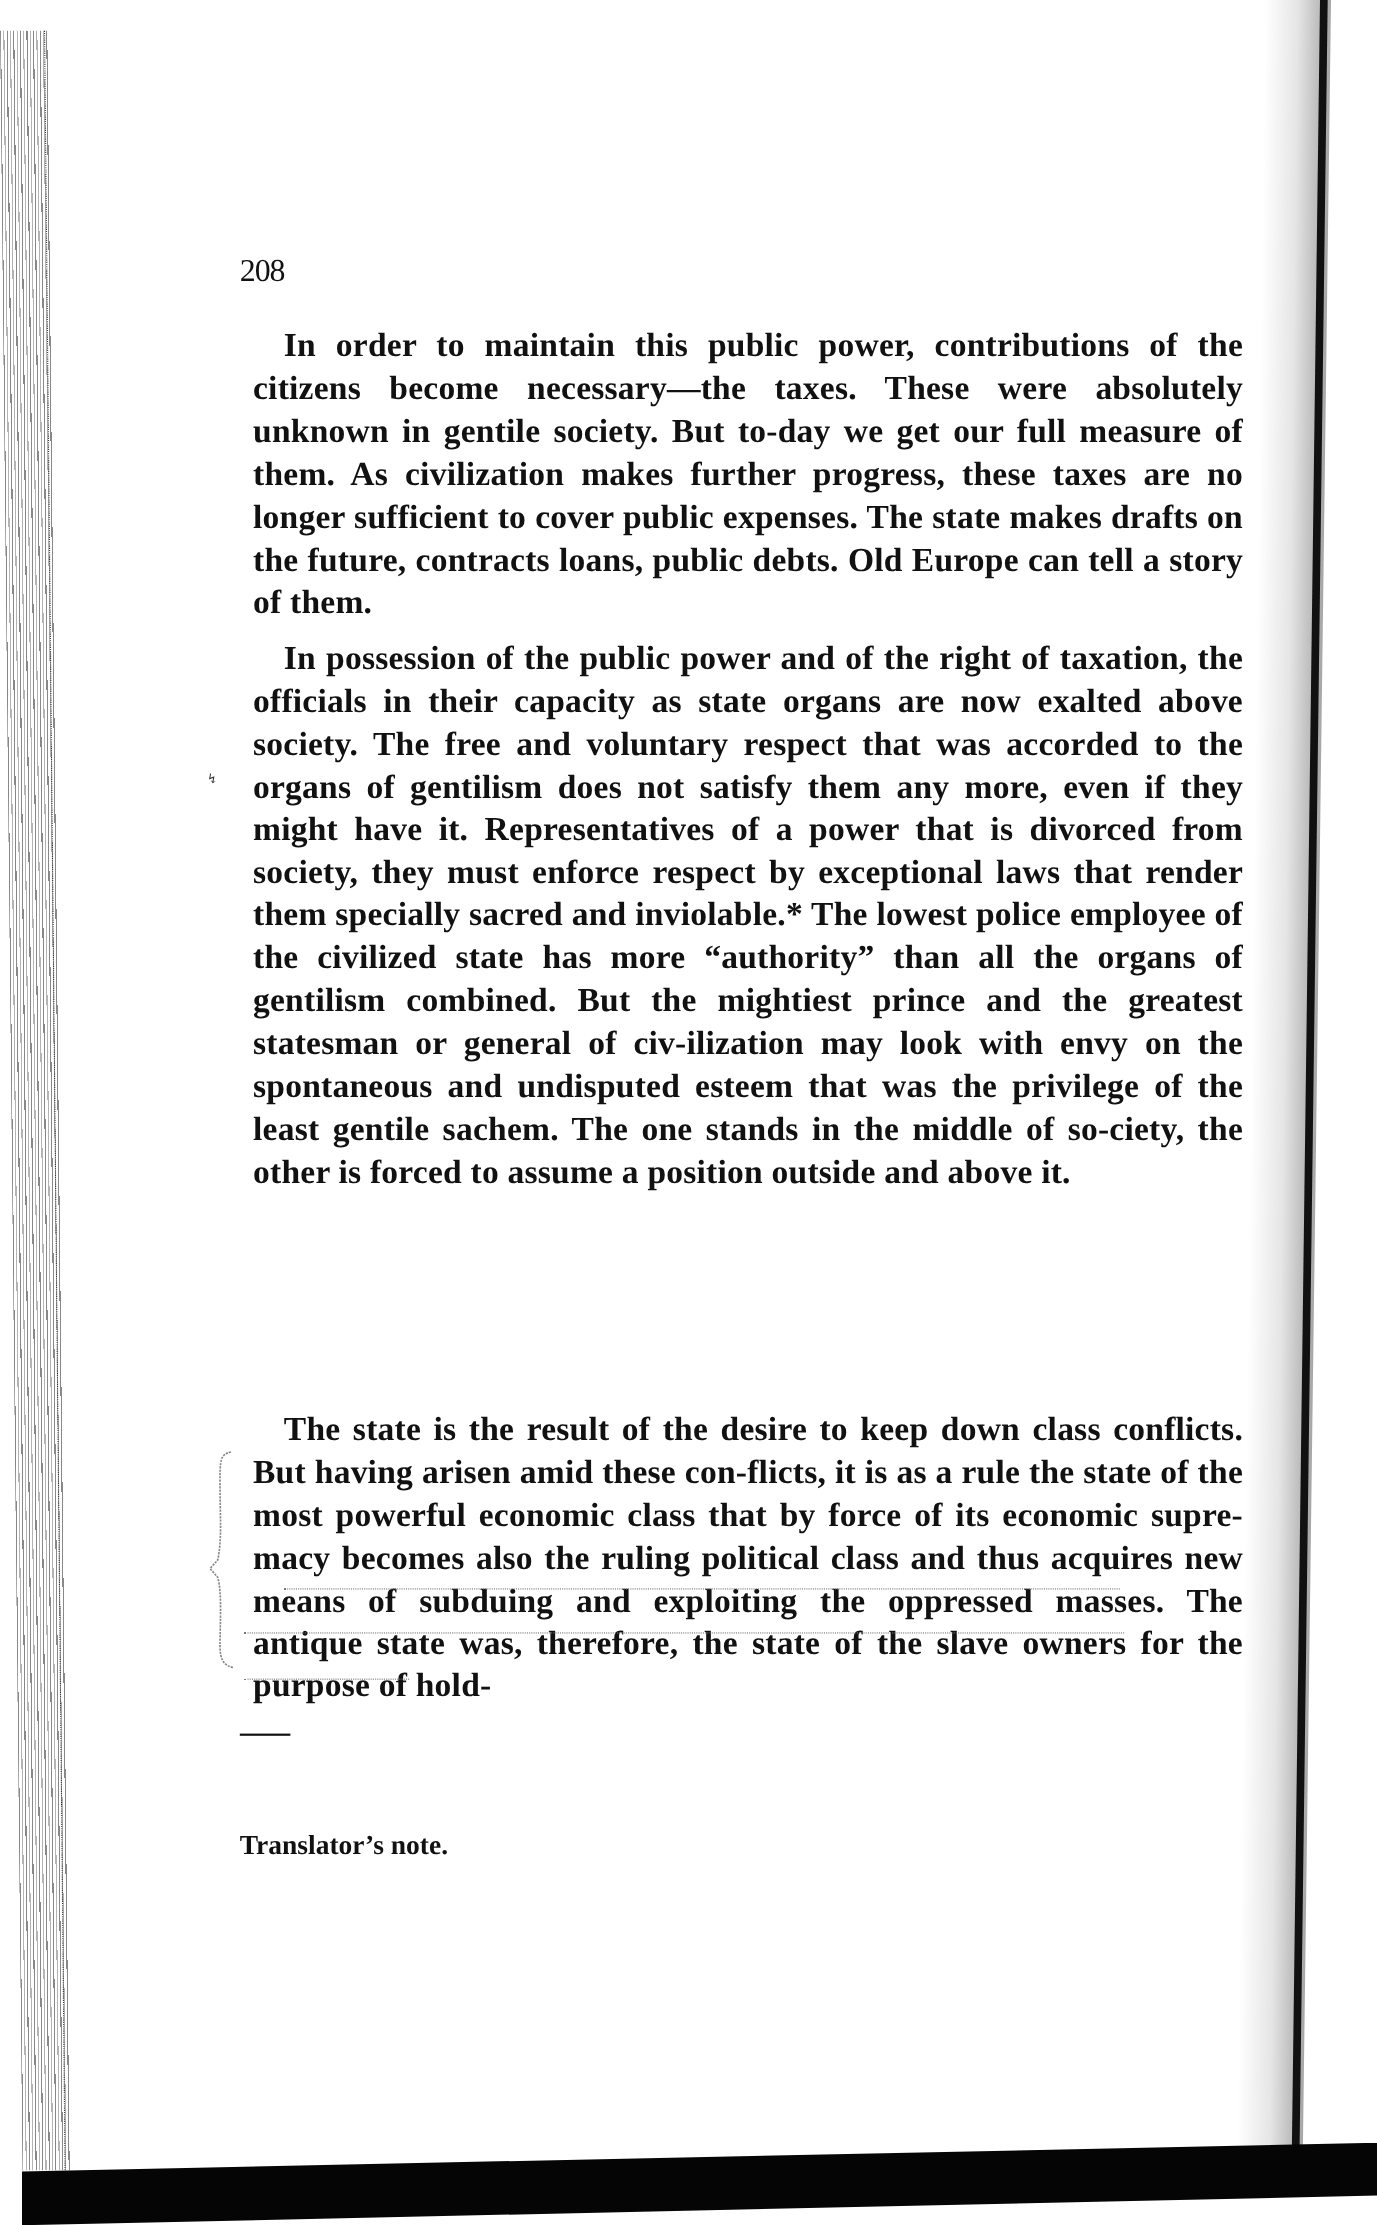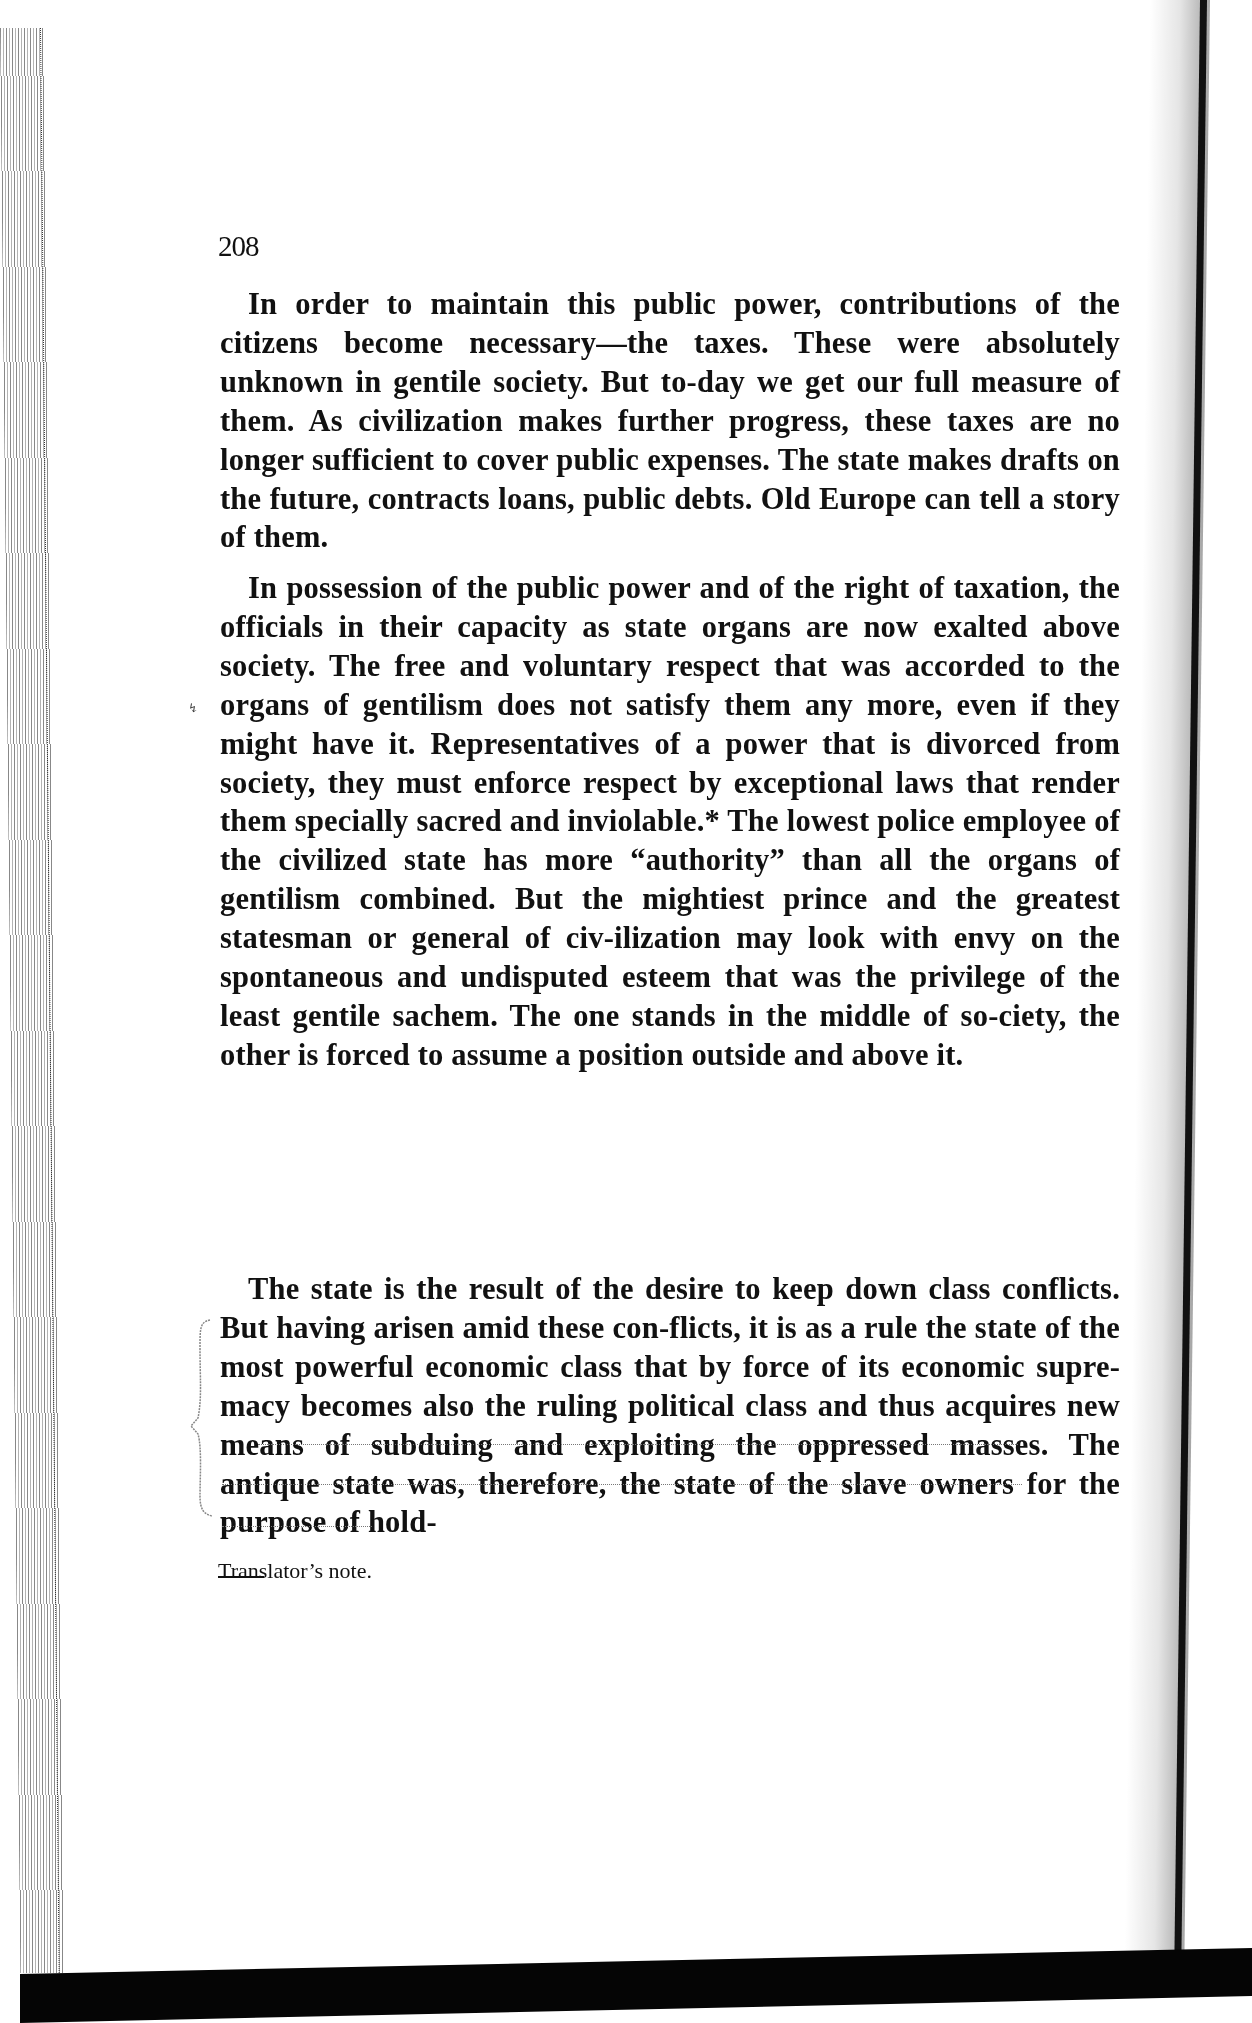--- a/index.html
+++ b/index.html
@@ -11,27 +11,27 @@
   .left-edge-line { position:absolute; left:40px; top:28px; width:1px; height:1945px; border-left:1px dotted #333; transform: skewX(0.55deg); transform-origin: top left; }
   .right-shade { position:absolute; left:1150px; top:0; width:60px; height:1950px;
     background: linear-gradient(90deg, rgba(0,0,0,0) 0%, rgba(0,0,0,0.10) 50%, rgba(0,0,0,0.35) 100%);
     transform: skewX(-0.75deg); transform-origin: top left; }
   .right-edge { position:absolute; left:1200px; top:0; width:7px; height:1950px; background:#111; transform: skewX(-0.75deg); transform-origin: top left; }
   .bottom-band { position:absolute; left:20px; top:1948px; width:1232px; height:80px; background:#050505;
     clip-path: polygon(0 26px, 100% 0, 100% 48px, 0 75px); }
   .running-head { position:absolute; top:214px; left:0; width:1252px; height:34px; }
   .page-number { position:absolute; left:218px; top:16px; font-size:29px; letter-spacing:-1px; }
   .head-title { position:absolute; left:402px; top:2px; font-size:27px; letter-spacing:2.2px; }
-  .para { position:absolute; left:218px; width:900px; font-size:30.5px; line-height:38.9px; text-align:justify; text-align-last:left; font-weight:bold; letter-spacing:0.2px; margin:2px; }
+  .para { position:absolute; left:218px; width:900px; font-size:30.5px; line-height:38.9px; text-align:justify; text-align-last:left; font-weight:bold; letter-spacing:0.2px; margin:12px; }
   .para .indent { display:inline-block; width:28px; }
   #p1 { top:283px; }
   #p2 { top:567px; }
   #p3 { top:1268px; }
   .rule { position:absolute; left:218px; top:1576px; width:46px; height:2px; background:#111; }
-  .fn-label { position:absolute; left:218px; top:1561px; font-size:22px; line-height:20px; font-weight:normal; }
+  .fn-label { position:absolute; left:218px; top:1668px; font-size:25px; line-height:20px; font-weight:bold; }
   .fn-text { position:absolute; left:218px; top:1616px; width:898px; font-size:19.5px; line-height:20px; text-align:justify; text-align-last:left; font-weight:bold; }
   .fn-text .indent { display:inline-block; width:14px; }
   .pencil-bracket { position:absolute; left:188px; top:1318px; width:26px; height:200px; }
   .pencil-underline { position:absolute; height:2px; border-top:1px dotted #777; }
   .ul1 { left:258px; top:1444px; width:760px; }
   .ul2 { left:222px; top:1484px; width:800px; }
   .ul3 { left:222px; top:1526px; width:150px; }
   .margin-mark { position:absolute; left:188px; top:701px; font-size:12px; color:#333; }
 </style>
 </head>

